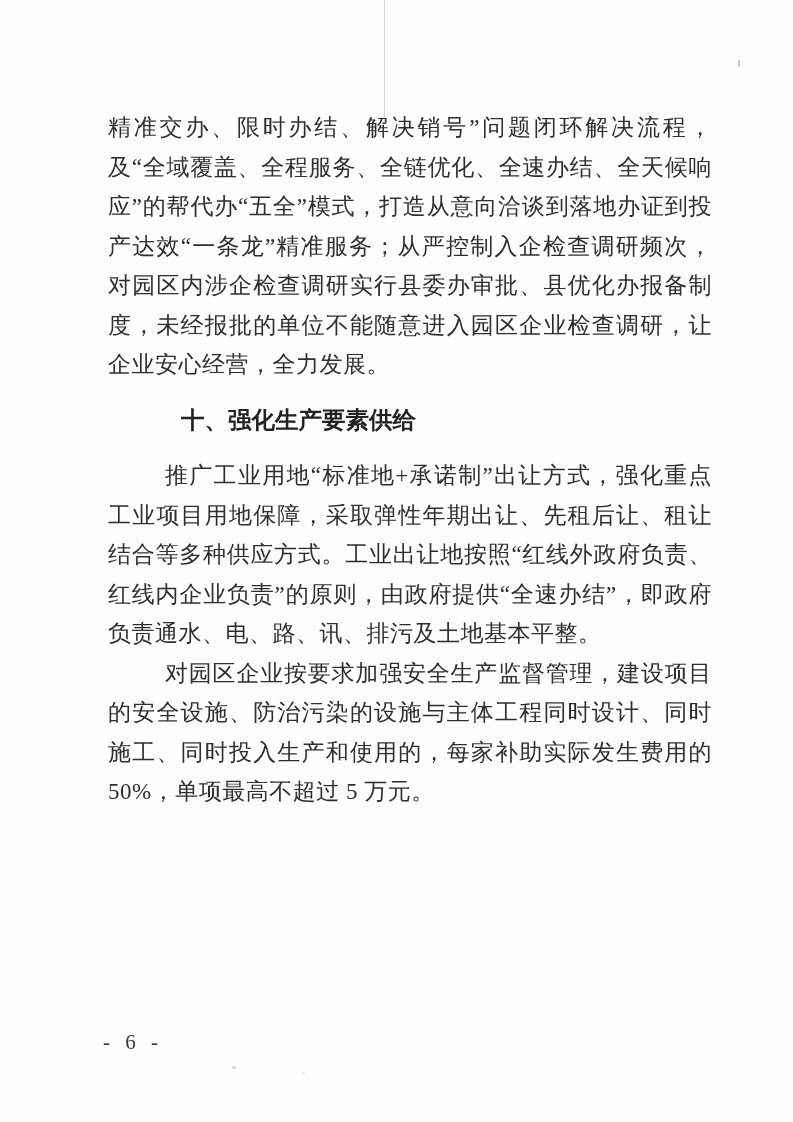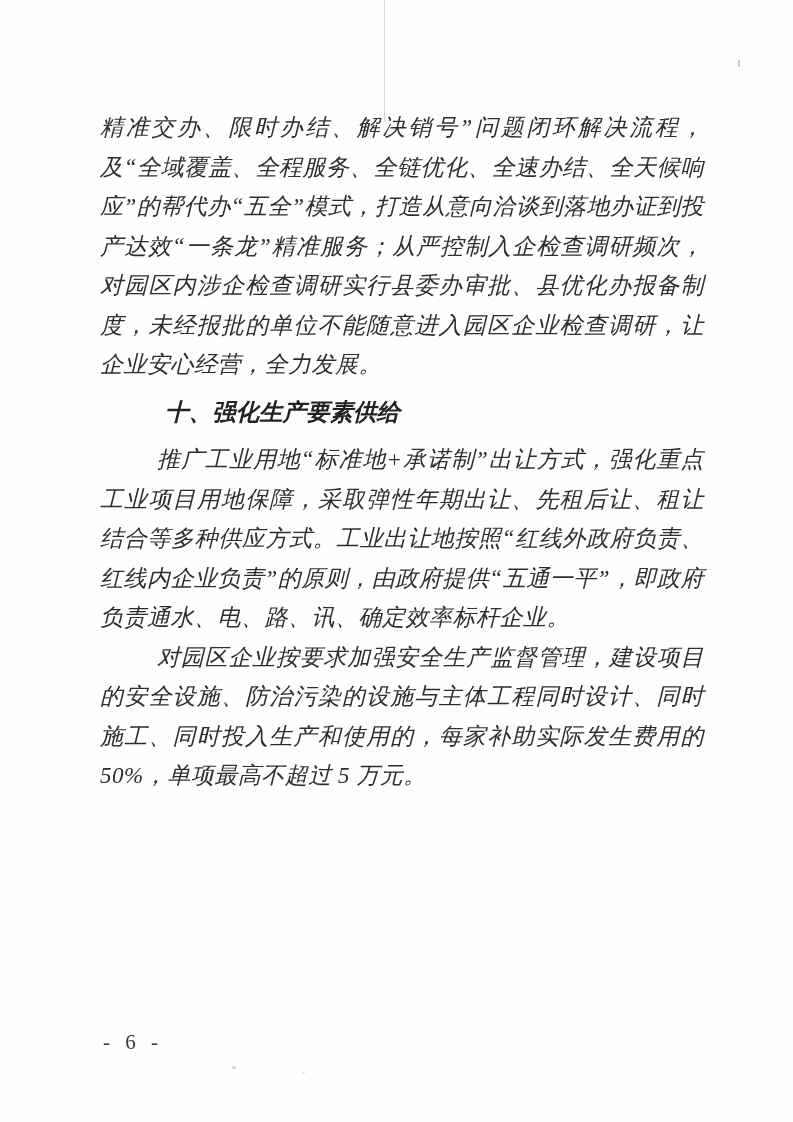--- a/index.html
+++ b/index.html
@@ -11,39 +11,38 @@
     position: relative;
     width: 793px;
     height: 1122px;
     background: #fefefe;
     overflow: hidden;
     font-family: "Liberation Serif", "DejaVu Serif", serif;
     color: #2e2e2e;
   }
   .content {
     position: absolute;
-    left: 100px;
+    left: 108px;
     top: 108px;
     width: 604px;
-    font-style: italic;
   }
   .para {
     margin: 0;
     font-size: 23px;
     line-height: 39.5px;
     text-align: justify;
     text-justify: inter-character;
     text-align-last: left;
     letter-spacing: 0.5px;
   }
   .indent {
     text-indent: 57px;
   }
   .heading {
-    margin: 8px;
+    margin: 16px;
     font-size: 23.5px;
     line-height: 39.5px;
     font-weight: 700;
     font-family: "Liberation Sans", "DejaVu Sans", sans-serif;
     text-indent: 57px;
     color: #222222;
   }
   .footer-page-number {
     position: absolute;
     left: 103px;
@@ -93,19 +92,19 @@
 <div class="page">
 
   <div class="artifact-vline"></div>
   <div class="artifact-dash"></div>
   <div class="artifact-speck-1"></div>
   <div class="artifact-speck-2"></div>
 
   <div class="content">
     <p class="para">精准交办、限时办结、解决销号”问题闭环解决流程，及“全域覆盖、全程服务、全链优化、全速办结、全天候响应”的帮代办“五全”模式，打造从意向洽谈到落地办证到投产达效“一条龙”精准服务；从严控制入企检查调研频次，对园区内涉企检查调研实行县委办审批、县优化办报备制度，未经报批的单位不能随意进入园区企业检查调研，让企业安心经营，全力发展。</p>
     <p class="heading">十、强化生产要素供给</p>
-    <p class="para indent">推广工业用地“标准地+承诺制”出让方式，强化重点工业项目用地保障，采取弹性年期出让、先租后让、租让结合等多种供应方式。工业出让地按照“红线外政府负责、红线内企业负责”的原则，由政府提供“五通一平”，即政府负责通水、电、路、讯、确定效率标杆企业。</p>
+    <p class="para indent">推广工业用地“标准地+承诺制”出让方式，强化重点工业项目用地保障，采取弹性年期出让、先租后让、租让结合等多种供应方式。工业出让地按照“红线外政府负责、红线内企业负责”的原则，由政府提供“全速办结”，即政府负责通水、电、路、讯、排污及土地基本平整。</p>
     <p class="para indent">对园区企业按要求加强安全生产监督管理，建设项目的安全设施、防治污染的设施与主体工程同时设计、同时施工、同时投入生产和使用的，每家补助实际发生费用的 50%，单项最高不超过 5 万元。</p>
   </div>
 
   <div class="footer-page-number">- 6 -</div>
 
 </div>
 
 </body></html>

